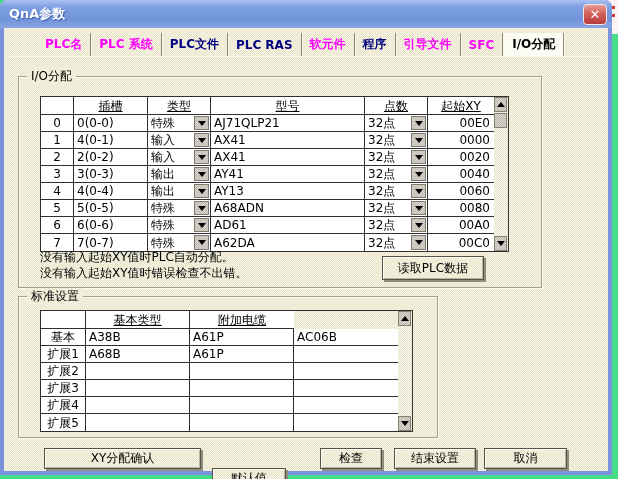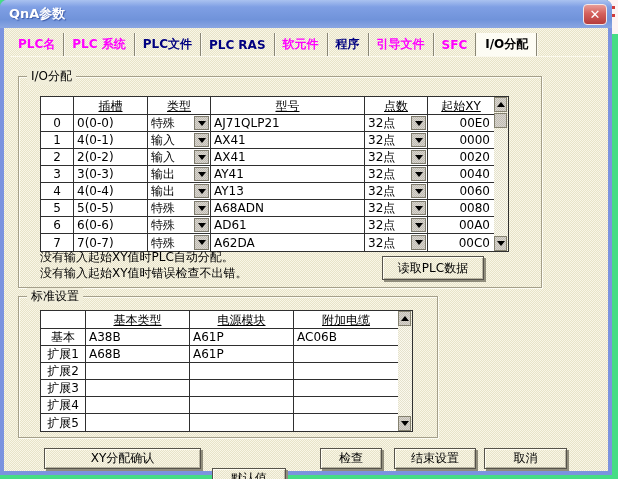--- a/index.html
+++ b/index.html
@@ -94,21 +94,21 @@
     <div class="titlebar">
       <span class="title-text">QnA参数</span>
       <div class="close-btn">
         <span>✕</span>
       </div>
     </div>
 
     <div class="body">
 
       <div class="tabstrip">
-        <div class="tab" style="color: rgb(255, 0, 255);">PLC名</div>
+        <div class="tab" style="color: rgb(255, 0, 255); margin-left: 27px;">PLC名</div>
         <div class="tab" style="color: rgb(255, 0, 255);">PLC 系统</div>
         <div class="tab" style="color: rgb(0, 0, 128);">PLC文件</div>
         <div class="tab" style="color: rgb(0, 0, 128);">PLC RAS</div>
         <div class="tab" style="color: rgb(255, 0, 255);">软元件</div>
         <div class="tab" style="color: rgb(0, 0, 128);">程序</div>
         <div class="tab" style="color: rgb(255, 0, 255);">引导文件</div>
         <div class="tab" style="color: rgb(255, 0, 255);">SFC</div>
         <div class="tab selected" style="color: rgb(0, 0, 0);">I/O分配</div>
       </div>
 
@@ -294,21 +294,20 @@
       <div class="btn3d dither-beige" style="left:378px; top:228px; width:102px; height:24px;">读取PLC数据</div>
 
       <div class="groupbox" style="left:14px; top:268px; width:420px; height:142px;">
         <span class="gb-title">标准设置</span>
       </div>
 
       <div class="grid" style="left:36px; top:282px; width:359px; height:122px;">
         <div class="grow hdr">
           <div class="c hcell dither-gray" style="width:45px"></div>
           <div class="c hcell dither-gray" style="width:104px">基本类型</div>
-          <div class="c hcell dither-gray" style="width:104px">电源模块</div>
           <div class="c hcell dither-gray" style="width:104px">附加电缆</div>
         </div>
         <div class="grow">
           <div class="c gray dither-gray" style="width:45px">基本</div>
           <div class="c left" style="width:104px">A38B</div>
           <div class="c left" style="width:104px">A61P</div>
           <div class="c left" style="width:104px">AC06B</div>
         </div>
         <div class="grow">
           <div class="c gray dither-gray" style="width:45px">扩展1</div>

